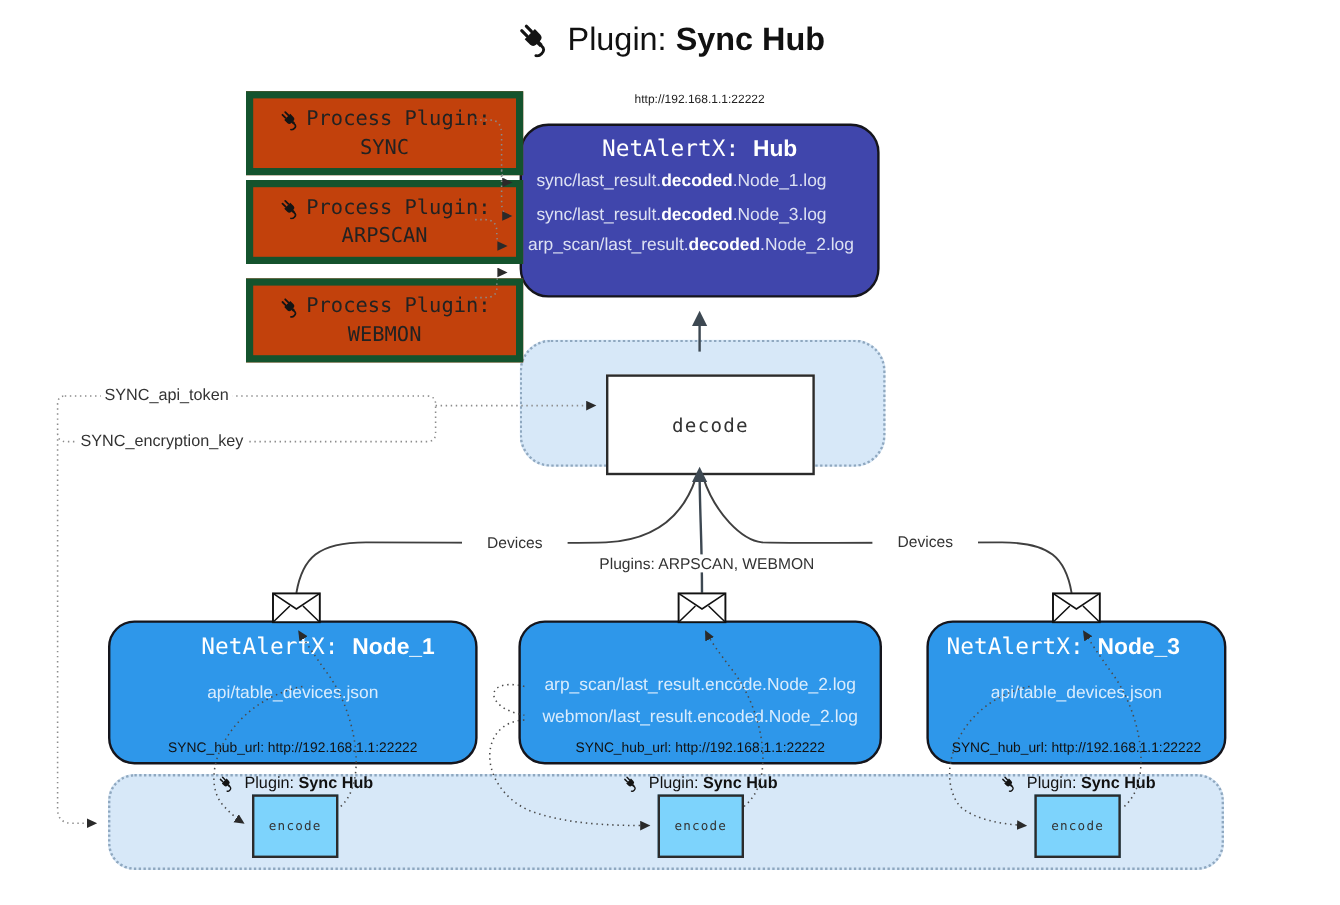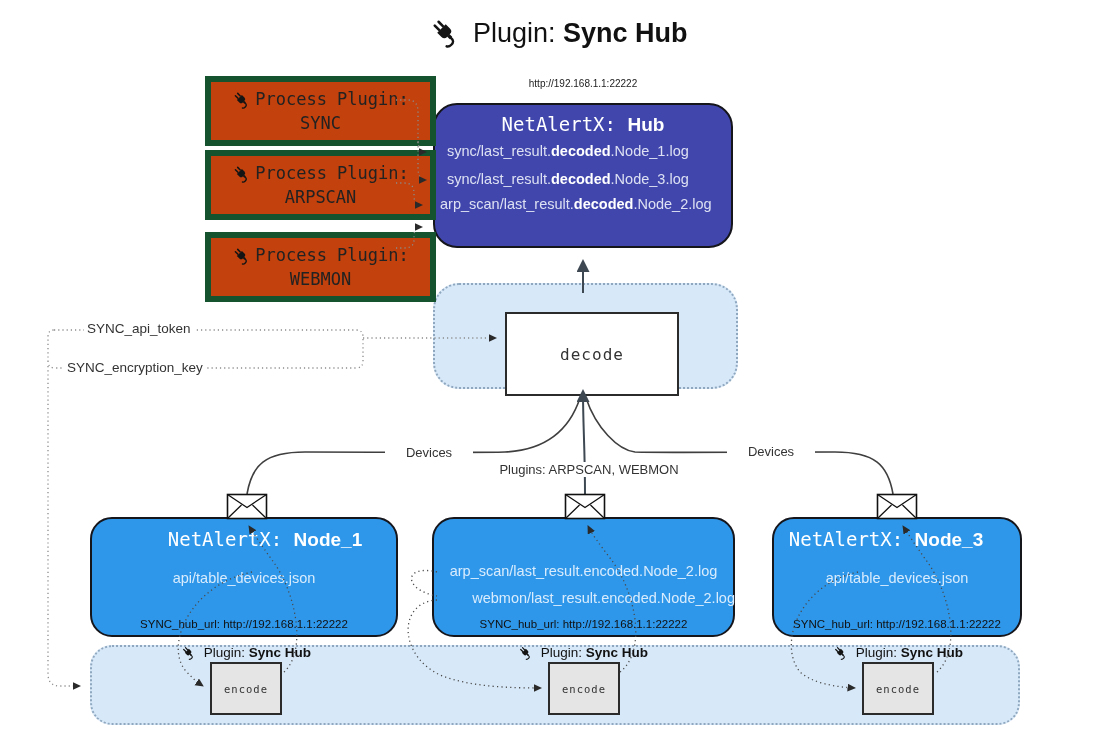--- a/index.html
+++ b/index.html
@@ -36,21 +36,21 @@
   .edge{font-size:13px;color:#333;background:#fff;padding:0 4px;z-index:6;text-align:center;white-space:nowrap;}
   
   .node{background:#2e97ea;border:2px solid #15151c;border-radius:22px;box-sizing:border-box;z-index:1;}
   .ntitle{text-align:center;color:#fff;font-size:19px;font-family:"DejaVu Sans Mono", monospace;z-index:2;white-space:nowrap;}
   .ntitle b{font-family:"Liberation Sans", sans-serif;font-weight:bold;}
   .nfile{text-align:center;color:#d9ecfd;font-size:14.5px;z-index:2;white-space:nowrap;}
   .nurl{text-align:center;color:#111;font-size:11.5px;z-index:2;white-space:nowrap;}
   
   .band{left:90px;top:645px;width:930px;height:80px;background:#d7e8f8;border:2px dotted #8fa8c0;
         border-radius:22px;box-sizing:border-box;z-index:1;}
-  .ebox{top:662px;width:72px;height:53px;background:#e5e5e5;border:2px solid #2b2b2b;box-sizing:border-box;
+  .ebox{top:662px;width:72px;height:53px;background:#7dd3fc;border:2px solid #2b2b2b;box-sizing:border-box;
         display:flex;align-items:center;justify-content:center;z-index:2;
         font-family:"DejaVu Sans Mono", monospace;font-size:10.5px;letter-spacing:1px;color:#333;}
   .elabel{top:645px;height:18px;font-size:13.5px;color:#111;z-index:2;text-align:center;white-space:nowrap;}
   .elabel b{font-weight:bold;}
   
   #overlay{position:absolute;left:0;top:0;z-index:5;pointer-events:none;}
   .solid{fill:none;stroke:#3f3f3f;stroke-width:1.6;}
   .thick{fill:none;stroke:#3d4852;stroke-width:2;}
   .dotg{fill:none;stroke:#8c8c8c;stroke-width:1.3;stroke-dasharray:1.2 3;}
   .dotd{fill:none;stroke:#4a4a4a;stroke-width:1.3;stroke-dasharray:1.2 3.2;}
@@ -134,22 +134,22 @@
   <div class="abs edge" style="left:495px;top:462px;width:180px;">Plugins: ARPSCAN, WEBMON</div>
   <div class="abs edge" style="left:727px;top:444px;width:80px;">Devices</div>
 
   <div class="abs node" style="left:90px;top:517px;width:308px;height:120px;"></div>
   <div class="abs ntitle" style="left:90px;top:528px;width:308px;margin-left:21px;">
     <span>NetAlertX:</span> <b>Node_1</b></div>
   <div class="abs nfile" style="left:90px;top:570px;width:308px;">api/table_devices.json</div>
   <div class="abs nurl" style="left:90px;top:618px;width:308px;">SYNC_hub_url: http://192.168.1.1:22222</div>
 
   <div class="abs node" style="left:432px;top:517px;width:303px;height:120px;"></div>
-  <div class="abs nfile" style="left:432px;top:563px;width:303px;">arp_scan/last_result.encoded.Node_2.log</div>
-  <div class="abs nfile" style="left:432px;top:590px;width:303px;text-align:right;">webmon/last_result.encoded.Node_2.log</div>
+  <div class="abs nfile" style="left:432px;top:563px;width:303px;">arp_scan/last_result.encode.Node_2.log</div>
+  <div class="abs nfile" style="left:432px;top:590px;width:303px;">webmon/last_result.encoded.Node_2.log</div>
   <div class="abs nurl" style="left:432px;top:618px;width:303px;">SYNC_hub_url: http://192.168.1.1:22222</div>
 
   <div class="abs node" style="left:772px;top:517px;width:250px;height:120px;"></div>
   <div class="abs ntitle" style="left:772px;top:528px;width:228px;">
     <span>NetAlertX:</span> <b>Node_3</b></div>
   <div class="abs nfile" style="left:772px;top:570px;width:250px;">api/table_devices.json</div>
   <div class="abs nurl" style="left:772px;top:618px;width:250px;">SYNC_hub_url: http://192.168.1.1:22222</div>
 
   <div class="abs band"></div>
 

